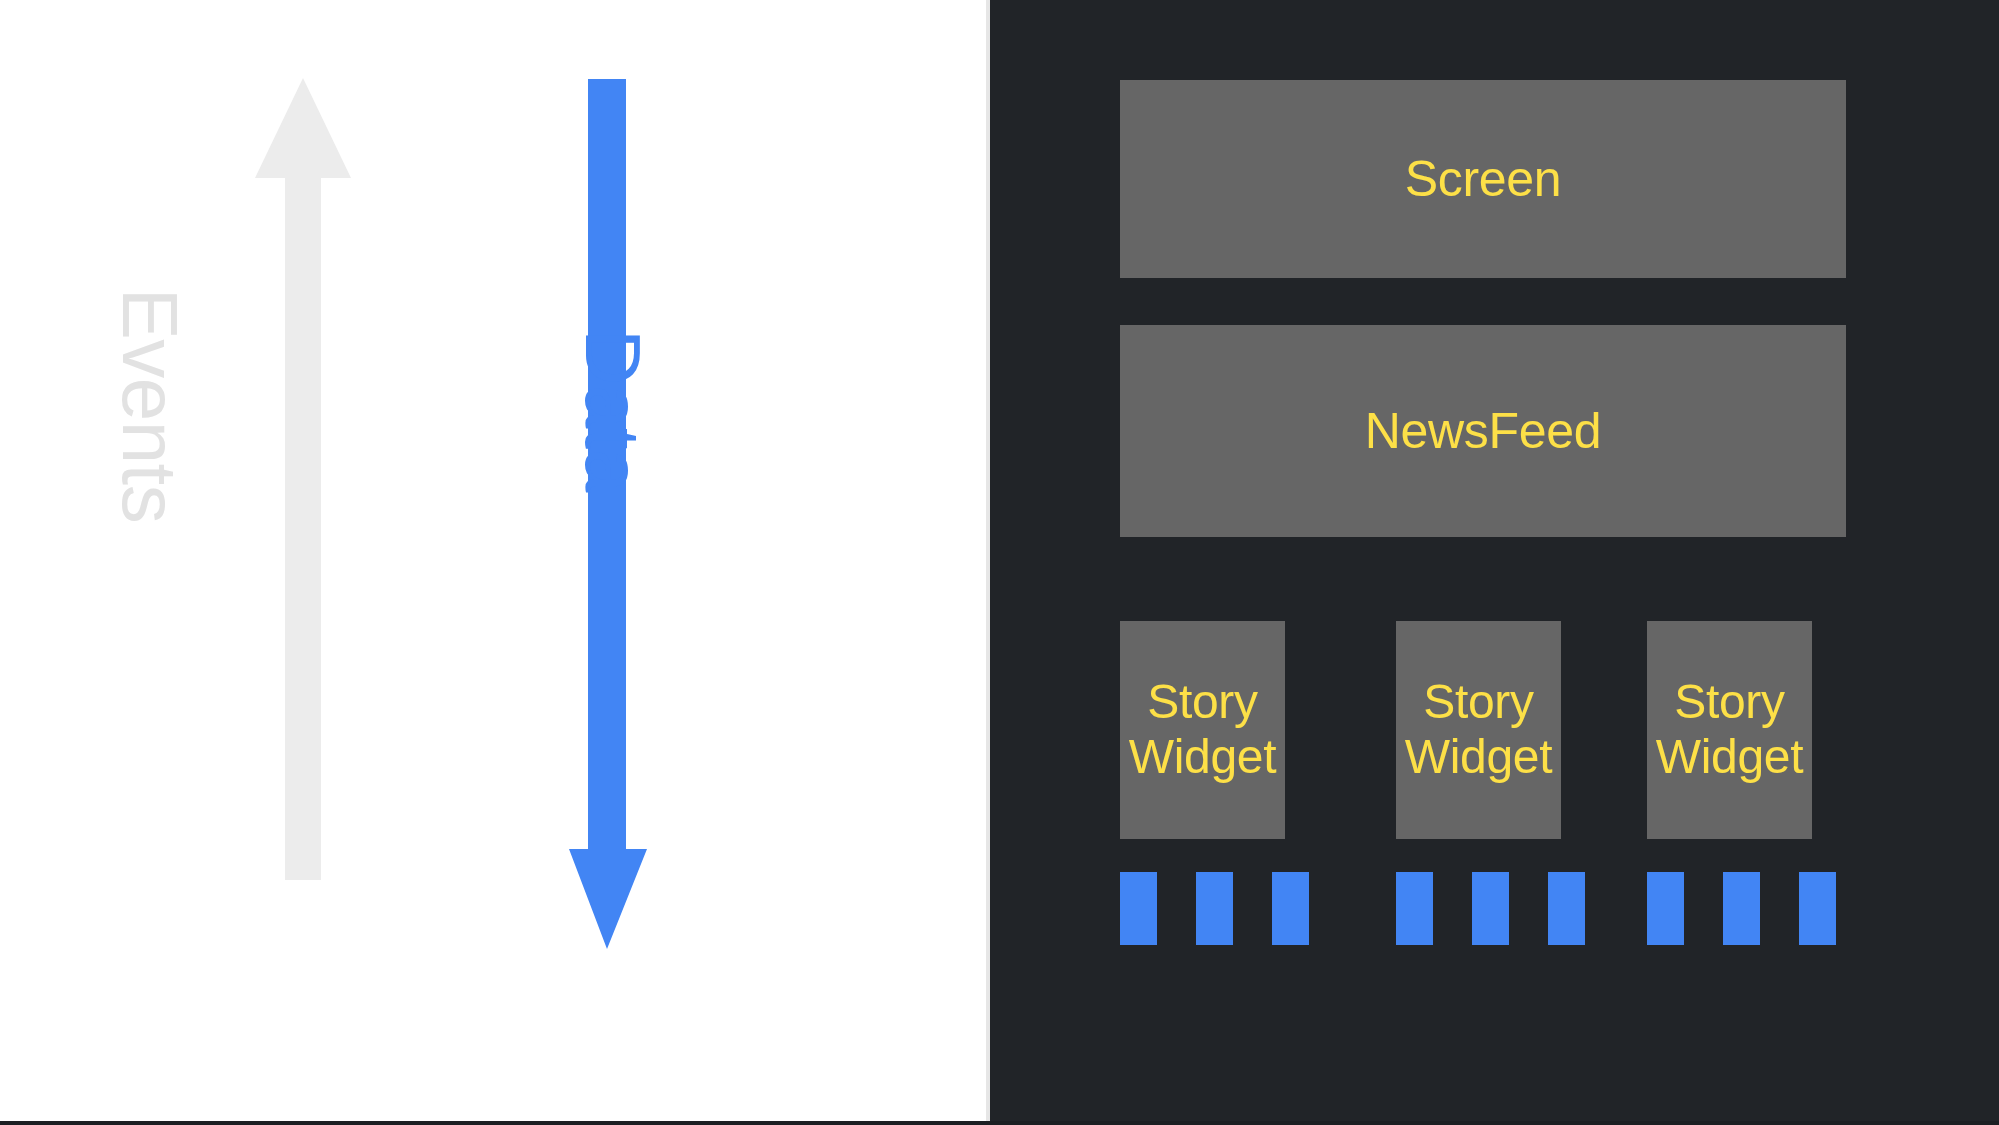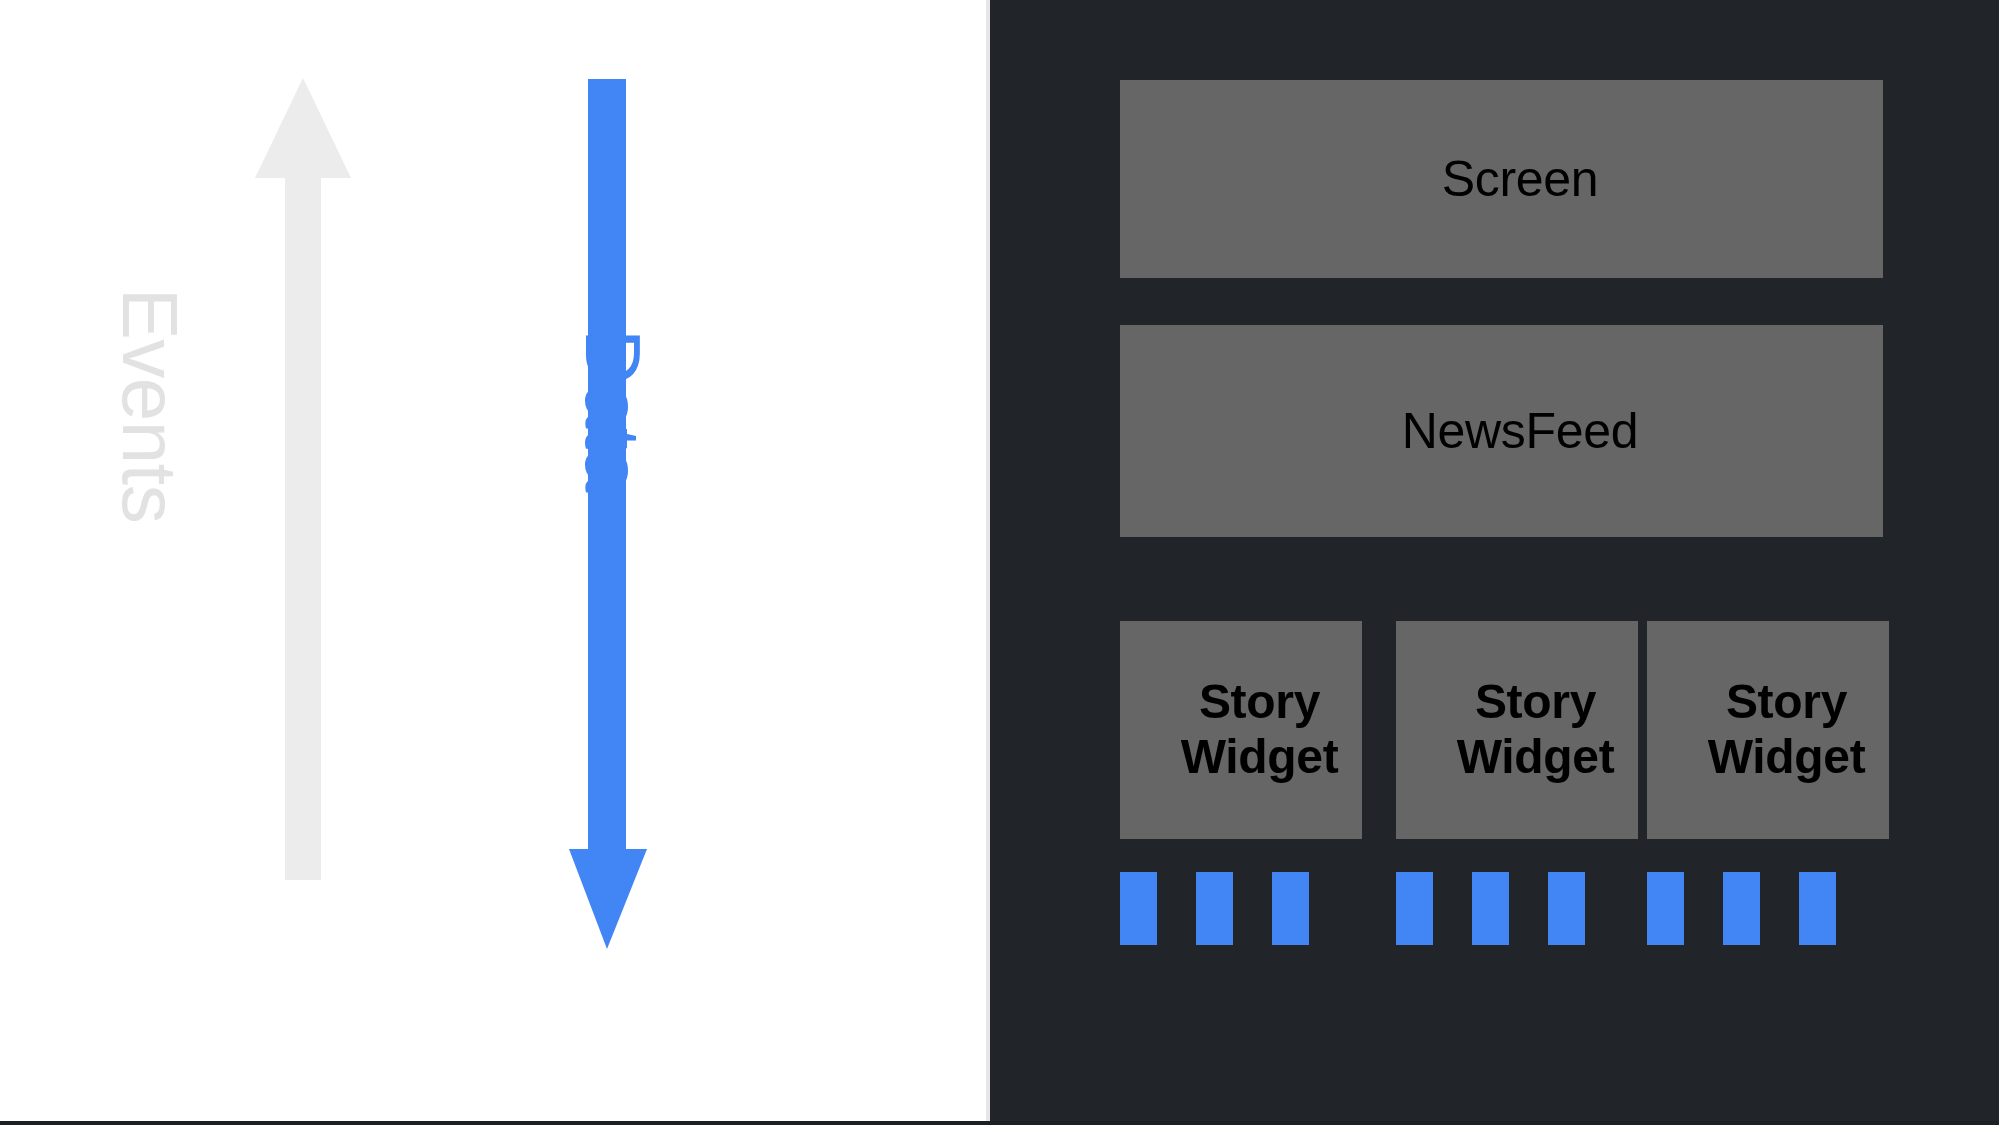--- a/index.html
+++ b/index.html
@@ -75,41 +75,39 @@
   #dark-panel {
     position: absolute;
     left: 990px; top: 0;
     width: 1009px; height: 1125px;
     background: #212428;
   }
 
   .widget-box {
     position: absolute;
     background: #666666;
-    color: #000000;
+    color: #fde047;
     display: flex;
     align-items: center;
     justify-content: center;
     text-align: center;
     font-size: 50px;
     line-height: 1.14;
     font-weight: 400;
     letter-spacing: -0.3px;
-    padding-left: 37px;
   }
 
   #box-screen   { left: 130px; top: 80px;  width: 726px; height: 198px; }
   #box-newsfeed { left: 130px; top: 325px; width: 726px; height: 212px; }
 
   .story-box {
     top: 621px;
-    width: 205px;
+    width: 165px;
     height: 218px;
     font-size: 48px;
-    font-weight: bold;
   }
   #box-story-0 { left: 130px; }
   #box-story-1 { left: 406px; }
   #box-story-2 { left: 657px; }
 
   .tick-row {
     position: absolute;
     top: 872px;
     height: 73px;
   }

